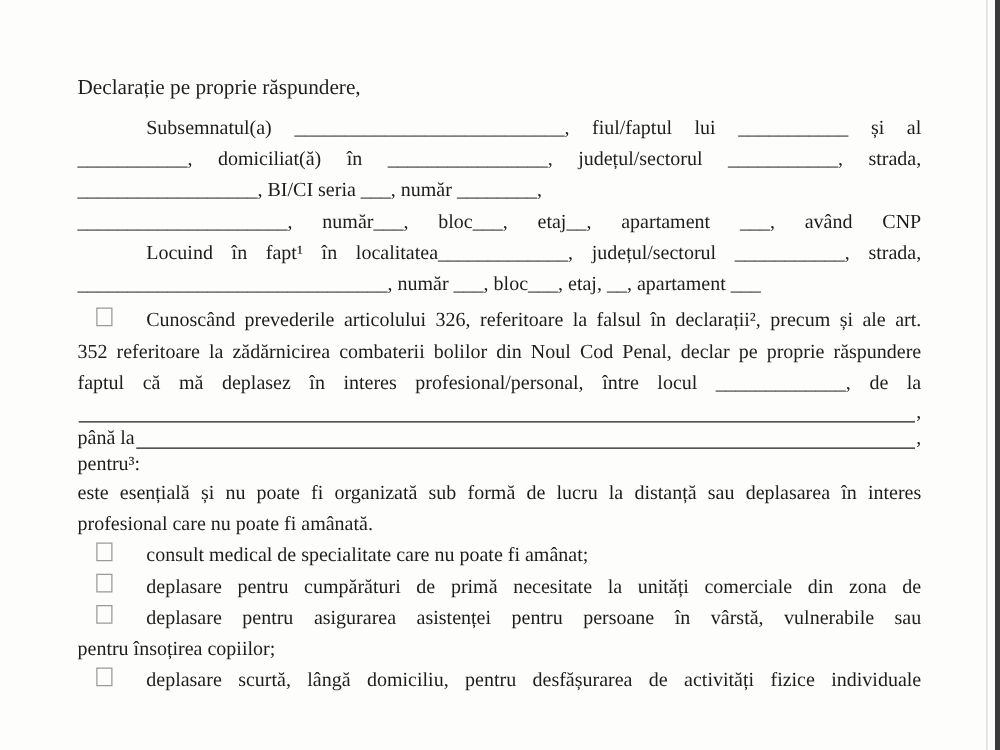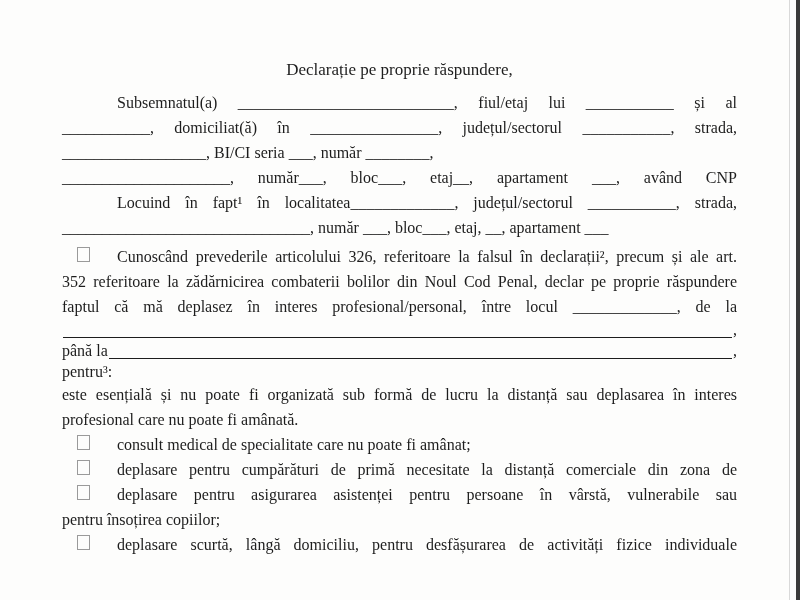--- a/index.html
+++ b/index.html
@@ -11,41 +11,41 @@
     font-family:"Liberation Serif","DejaVu Serif",serif;
     color:var(--text,#1d1d1d);
   }
   .edge-light{position:absolute;top:0;bottom:0;right:10px;width:1px;background:var(--edge1,#d9d9d9);}
   .edge-dark{position:absolute;top:0;bottom:0;right:0;width:4px;background:var(--edge2,#3a3a3a);}
   .content{
     position:absolute;left:62px;top:57px;width:675px;
     font-size:16px;line-height:25px;
   }
   .line{min-height:25px;}
-  .line.title{text-align:center;font-size:17px;}
+  .line.title{font-size:17px;}
   .just{text-align:justify;text-align-last:justify;}
   .indent{text-indent:55px;}
   .check{padding-left:15px;}
   .cb{
     display:inline-block;width:11px;height:13px;
     border:1px solid var(--cb,#9a9a9a);
     margin-right:27px;vertical-align:0;
     background:transparent;box-sizing:content-box;
   }
   .fill{display:flex;align-items:stretch;}
   .fill .blank{flex:1;border-bottom:1.4px solid var(--text,#1d1d1d);margin:0 1px 2px 1px;}
   .tight{line-height:21px;min-height:21px;}
 </style>
 </head>
 <body>
 
 <div class="page">
   <div class="content">
       <div class="line title"><span>Declarație pe proprie răspundere,</span></div>
-      <div class="line just indent" style="margin-top: 8px;"><span>Subsemnatul(a) ___________________________, fiul/etaj lui ___________ și al</span></div>
+      <div class="line just indent" style="margin-top: 8px;"><span>Subsemnatul(a) ___________________________, fiul/faptul lui ___________ și al</span></div>
       <div class="line just"><span>___________, domiciliat(ă) în ________________, județul/sectorul ___________, strada,</span></div>
       <div class="line"><span>__________________, BI/CI seria ___, număr ________,</span></div>
       <div class="line just"><span>_____________________, număr___, bloc___, etaj__, apartament ___, având CNP</span></div>
       <div class="line just indent"><span>Locuind în fapt¹ în localitatea_____________, județul/sectorul ___________, strada,</span></div>
       <div class="line"><span>_______________________________, număr ___, bloc___, etaj, __, apartament ___</span></div>
       <div class="line check just" style="margin-top: 4px;"><span class="cb"></span><span>Cunoscând prevederile articolului 326, referitoare la falsul în declarații², precum și ale art.</span></div>
       <div class="line just"><span>352 referitoare la zădărnicirea combaterii bolilor din Noul Cod Penal, declar pe proprie răspundere</span></div>
       <div class="line just"><span>faptul că mă deplasez în interes profesional/personal, între locul _____________, de la</span></div>
       <div class="line fill tight">
         <span></span>
@@ -54,20 +54,20 @@
       </div>
       <div class="line fill tight">
         <span>până la </span>
         <span class="blank"></span>
         <span>,</span>
       </div>
       <div class="line tight"><span>pentru³:</span></div>
       <div class="line just"><span>este esențială și nu poate fi organizată sub formă de lucru la distanță sau deplasarea în interes</span></div>
       <div class="line"><span>profesional care nu poate fi amânată.</span></div>
       <div class="line check"><span class="cb"></span><span>consult medical de specialitate care nu poate fi amânat;</span></div>
-      <div class="line check just"><span class="cb"></span><span>deplasare pentru cumpărături de primă necesitate la distanță comerciale din zona de</span></div>
+      <div class="line check just"><span class="cb"></span><span>deplasare pentru cumpărături de primă necesitate la unități comerciale din zona de</span></div>
       <div class="line check just"><span class="cb"></span><span>deplasare pentru asigurarea asistenței pentru persoane în vârstă, vulnerabile sau</span></div>
       <div class="line"><span>pentru însoțirea copiilor;</span></div>
       <div class="line check just"><span class="cb"></span><span>deplasare scurtă, lângă domiciliu, pentru desfășurarea de activități fizice individuale</span></div>
     </div>
   <div class="edge-light"></div>
   <div class="edge-dark"></div>
 </div>
 
 </body></html>

